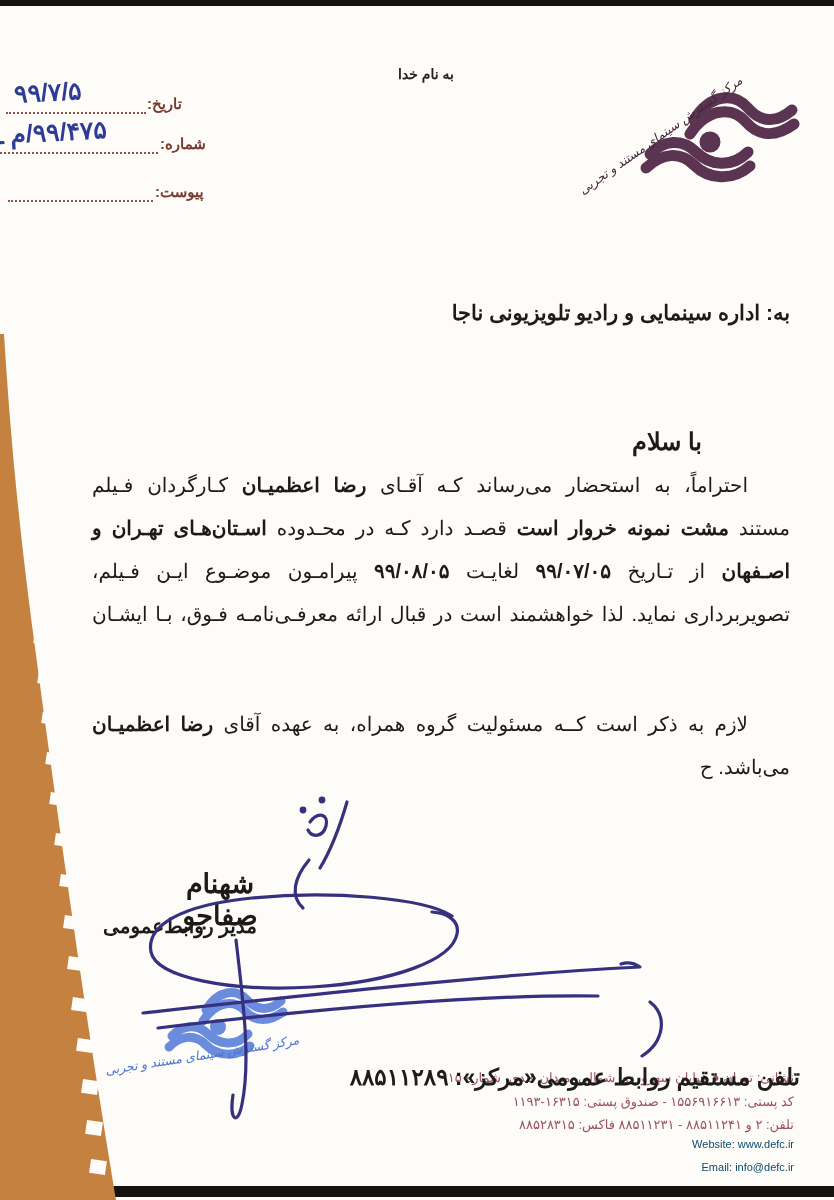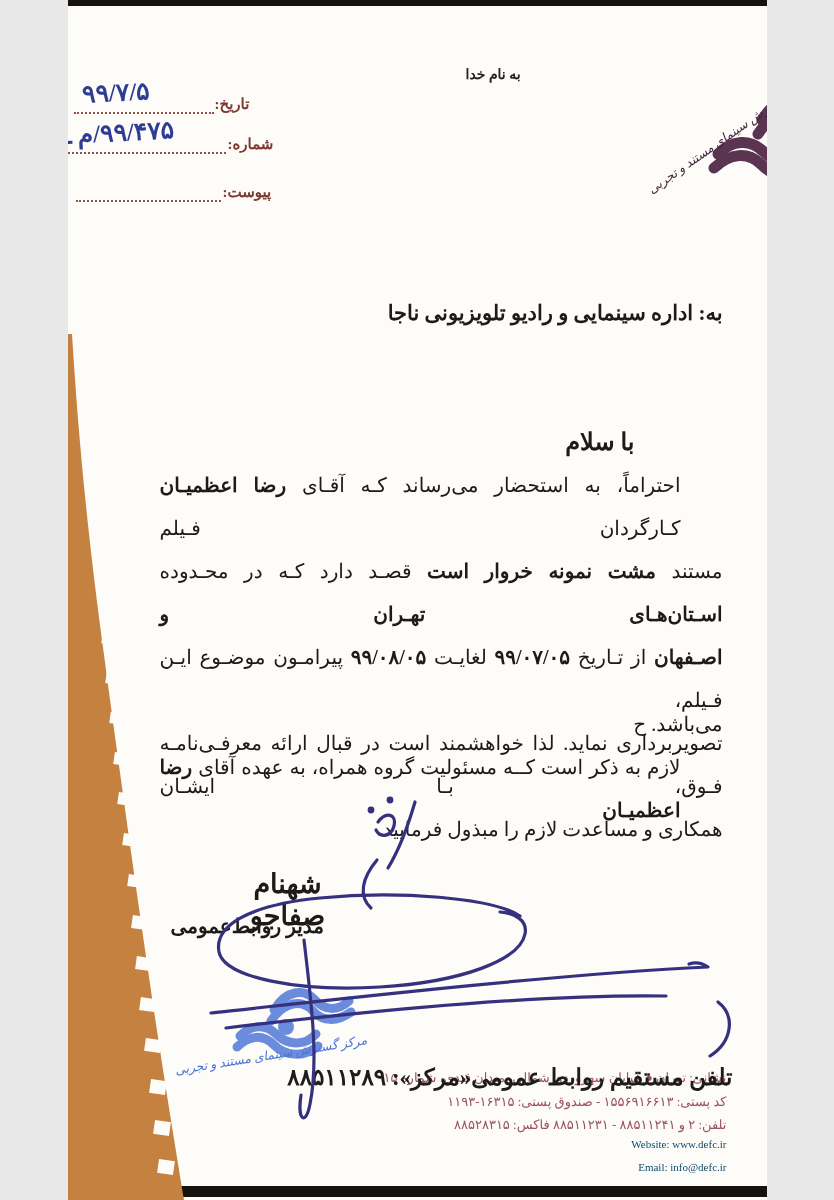--- a/index.html
+++ b/index.html
@@ -1,19 +1,19 @@
 <!DOCTYPE html>
 <html lang="fa"><head>
 <meta charset="utf-8">
 <style>
   html,body{margin:0;padding:0;background:#e8e8e8;}
   .page{
-    position:relative;width:699px;height:1200px;margin:0 auto;
+    position:relative;width:834px;height:1200px;margin:0 auto;
     background:#fdfcf8;overflow:hidden;
-    font-family:Liberation Serif, serif;
+    font-family:Liberation Sans, sans-serif;
     color:#1c1b19;
   }
   .bar{position:absolute;left:0;width:100%;background:#16120f;}
   .bar.top{top:0;height:6px;}
   .bar.bottom{top:1186px;height:11px;}
 
   
   .fld-label{position:absolute;color:#7c3a31;font-size:15px;font-weight:bold;direction:rtl;}
   .dots{position:absolute;border-bottom:2px dotted #93514a;height:1px;}
   .hand{position:absolute;color:#2e3c96;font-size:25px;font-weight:bold;direction:rtl;
@@ -117,26 +117,25 @@
 
   <div class="addr-line" style="top:301px">به: اداره سینمایی و رادیو تلویزیونی ناجا</div>
 
   <div class="salutation">با سلام</div>
 
   <div class="body-block" style="top:464px">
     <div class="bl first"><span>احتراماً، به استحضار می‌رساند کـه آقـای </span><span class="b">رضا اعظمیـان</span><span> کـارگردان فـیلم</span></div>
     <div class="bl"><span>مستند </span><span class="b">مشت نمونه خروار است</span><span> قصـد دارد کـه در محـدوده </span><span class="b">اسـتان‌هـای تهـران و</span></div>
     <div class="bl"><span class="b">اصـفهان</span><span> از تـاریخ </span><span class="b">۹۹/۰۷/۰۵</span><span> لغایـت </span><span class="b">۹۹/۰۸/۰۵</span><span> پیرامـون موضـوع ایـن فـیلم،</span></div>
     <div class="bl"><span>تصویربرداری نماید. لذا خواهشمند است در قبال ارائه معرفـی‌نامـه فـوق، بـا ایشـان</span></div>
-    <div class="bl end"><span>همکاری و مساعدت لازم را مبذول فرمایید.</span></div>
   </div>
 
   <div class="body-block" style="top:703px">
+    <div class="bl first"><span>لازم به ذکر است کــه مسئولیت گروه همراه، به عهده آقای </span><span class="b">رضا اعظمیـان</span></div>
     <div class="bl end"><span>می‌باشد. ح</span></div>
-    <div class="bl first"><span>لازم به ذکر است کــه مسئولیت گروه همراه، به عهده آقای </span><span class="b">رضا اعظمیـان</span></div>
   </div>
 
   <div class="signer-name">شهنام صفاجو</div>
   <div class="signer-title">مدیر روابط‌عمومی</div>
 
   <div class="abs" style="left:138px;top:982px;z-index:2">
     <svg width="160" height="100" viewBox="0 0 160 100" opacity="0.82">
       <g stroke="#4c74d8" stroke-width="9" fill="none" stroke-linecap="round">
         <path d="M68,28 C80,8 98,6 109,18 C118,28 131,30 143,19"></path>
         <path d="M65,39 C78,19 96,17 107,29 C116,39 130,41 145,30"></path>

